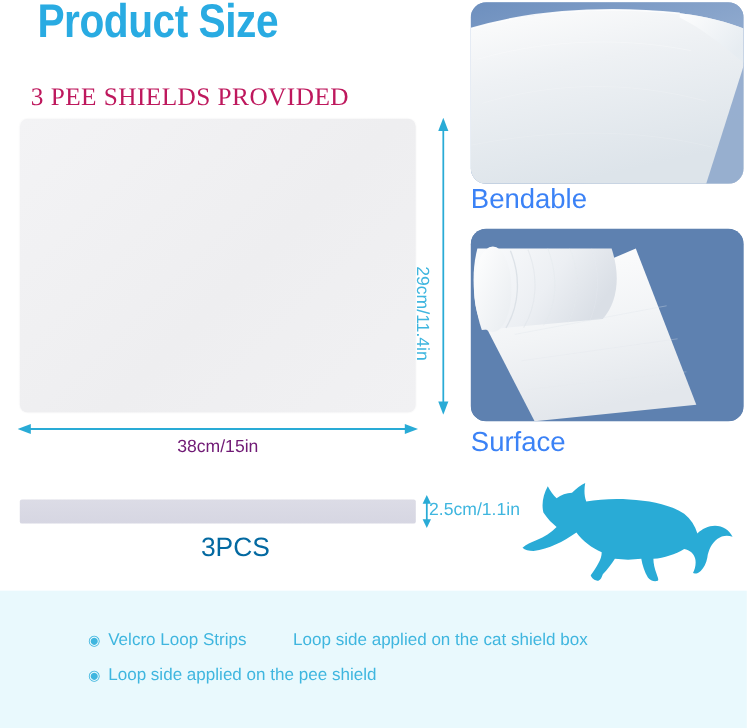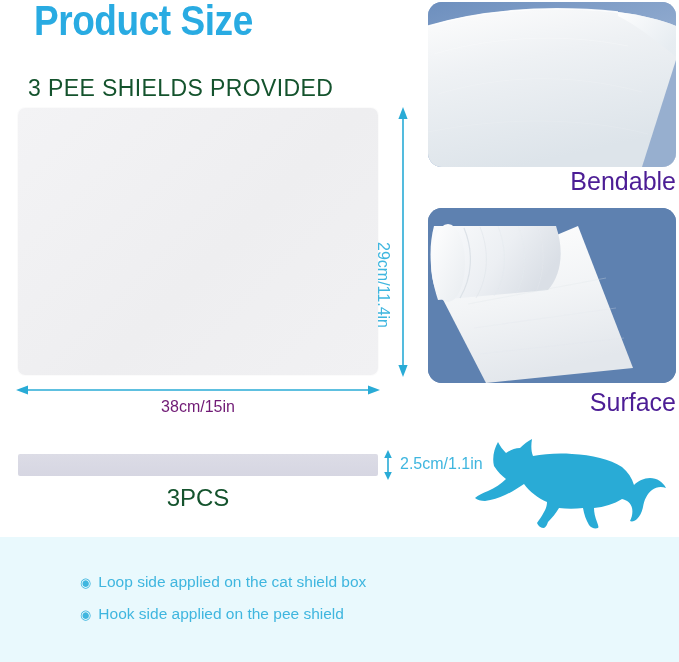--- a/index.html
+++ b/index.html
@@ -29,23 +29,24 @@
     transform-origin: left top;
     white-space: nowrap;
     line-height: 1.15;
   }
 
   .subtitle {
     position: absolute;
     left: 28px;
     top: 75px;
     font-size: 23px;
-    color: #14532d;
+    color: #be185d;
     letter-spacing: 0.4px;
     white-space: nowrap;
+    font-family: Liberation Serif, serif;
   }
 
   
   .shield {
     position: absolute;
     left: 18px;
     top: 108px;
     width: 360px;
     height: 267px;
     background: linear-gradient(135deg, #f3f3f5 0%, #eeeef0 55%, #f1f1f3 100%);
@@ -90,21 +91,21 @@
     position: absolute;
     left: 0px;
     top: 398px;
     width: 396px;
     text-align: center;
     font-size: 16px;
     color: #701a75;
   }
   .dim-s-label {
     position: absolute;
-    left: 400px;
+    left: 390px;
     top: 455px;
     font-size: 16px;
     color: #3fb6df;
     white-space: nowrap;
     text-align: center;
   }
 
   
   .strip {
     position: absolute;
@@ -115,21 +116,22 @@
     background: linear-gradient(180deg, #dcdce6 0%, #d6d6e2 100%);
     border-radius: 2px;
   }
   .pcs-label {
     position: absolute;
     left: 0px;
     top: 484px;
     width: 396px;
     text-align: center;
     font-size: 24px;
-    color: #14532d;
+    color: #0369a1;
+    padding-left: 16px;
   }
 
   
   .panel {
     position: absolute;
     border-radius: 14px;
     overflow: hidden;
   }
   .panel-bendable {
     left: 428px;
@@ -143,23 +145,23 @@
     top: 208px;
     width: 248px;
     height: 175px;
     background: #5e81b0;
   }
 
   .panel-label {
     position: absolute;
     width: 248px;
     left: 428px;
-    text-align: right;
+    text-align: left;
     font-size: 25px;
-    color: #4c1d95;
+    color: #3b82f6;
   }
   .label-bendable { top: 167px; }
   .label-velcro   { top: 388px; }
 
   
   .cat {
     position: absolute;
     left: 472px;
     top: 432px;
     width: 196px;
@@ -336,21 +338,22 @@
     C6,63 11,61 16,59
     C23,56 29,52 34,47
     C30,44 26,40 22,34
     Z"></path>
 </svg>
 
 <div class="notes">
 
   <div class="note-row note-row-1">
     <span class="note-bullet">◉</span>
+    <span class="note-term">Velcro Loop Strips</span>
     <span class="note-desc">Loop side applied on the cat shield box</span>
   </div>
 
   <div class="note-row note-row-2">
     <span class="note-bullet">◉</span>
-    <span class="note-desc">Hook side applied on the pee shield</span>
+    <span class="note-desc">Loop side applied on the pee shield</span>
   </div>
 
 </div>
 
 </body></html>

